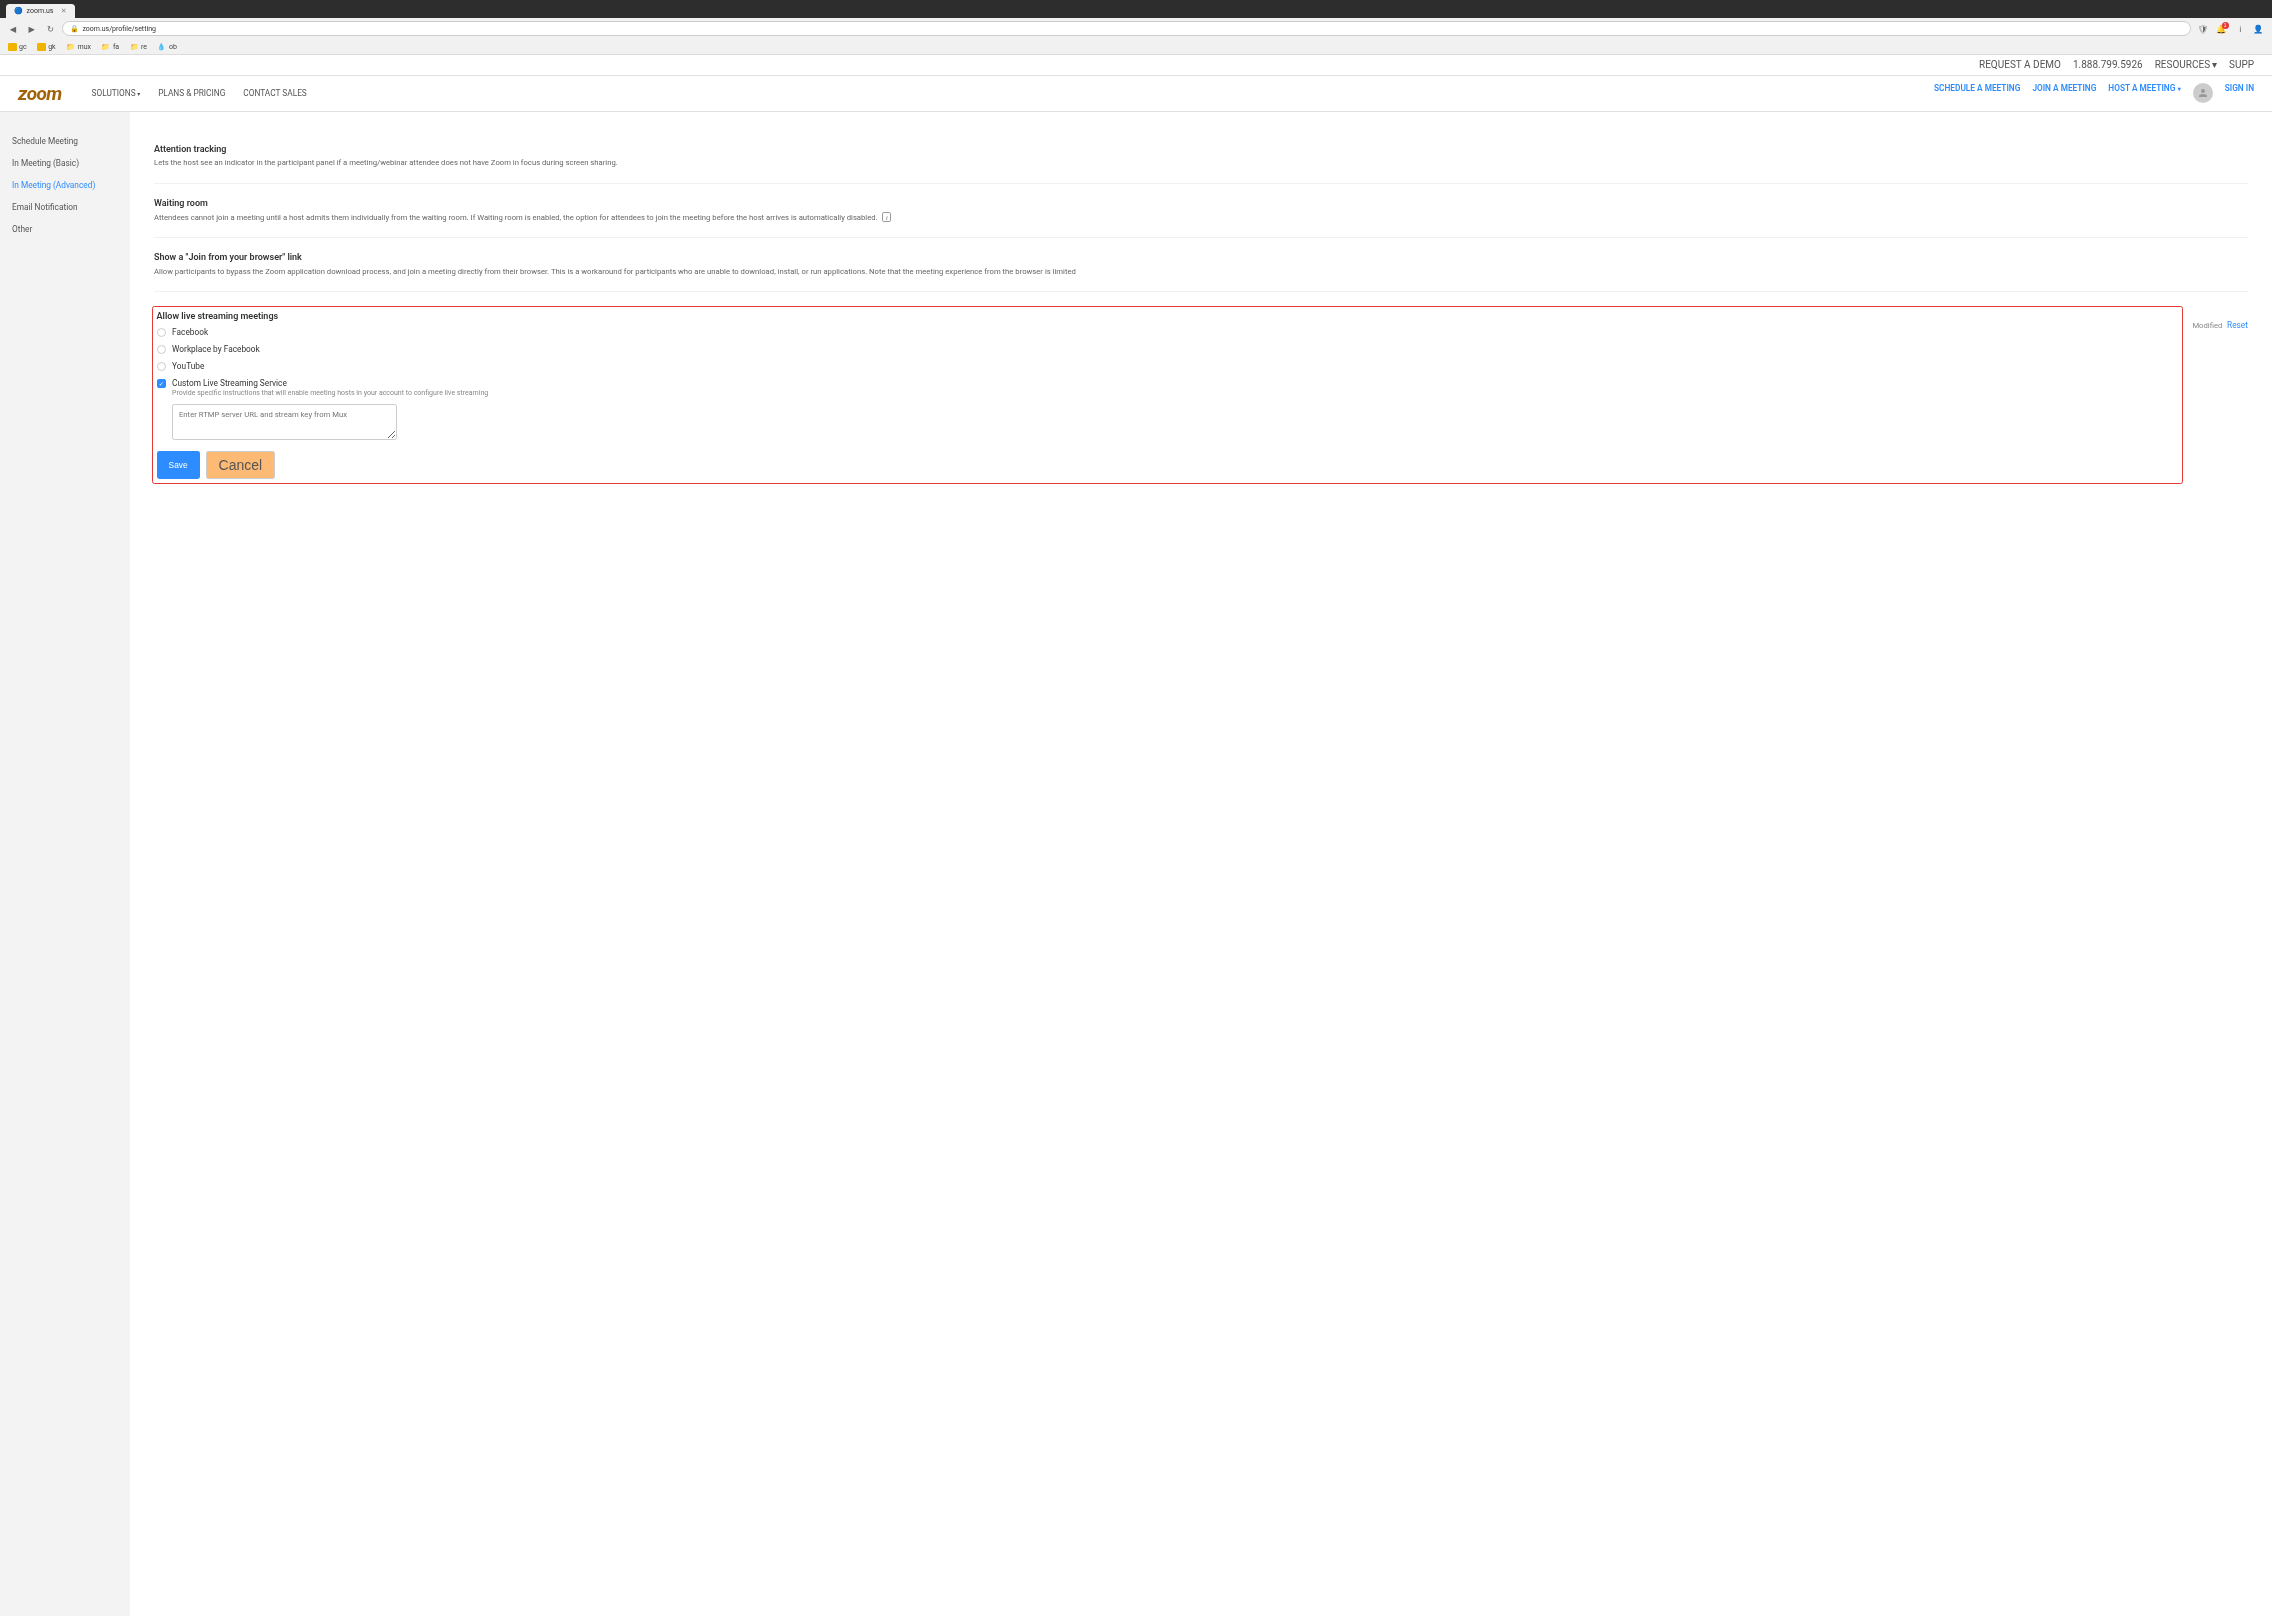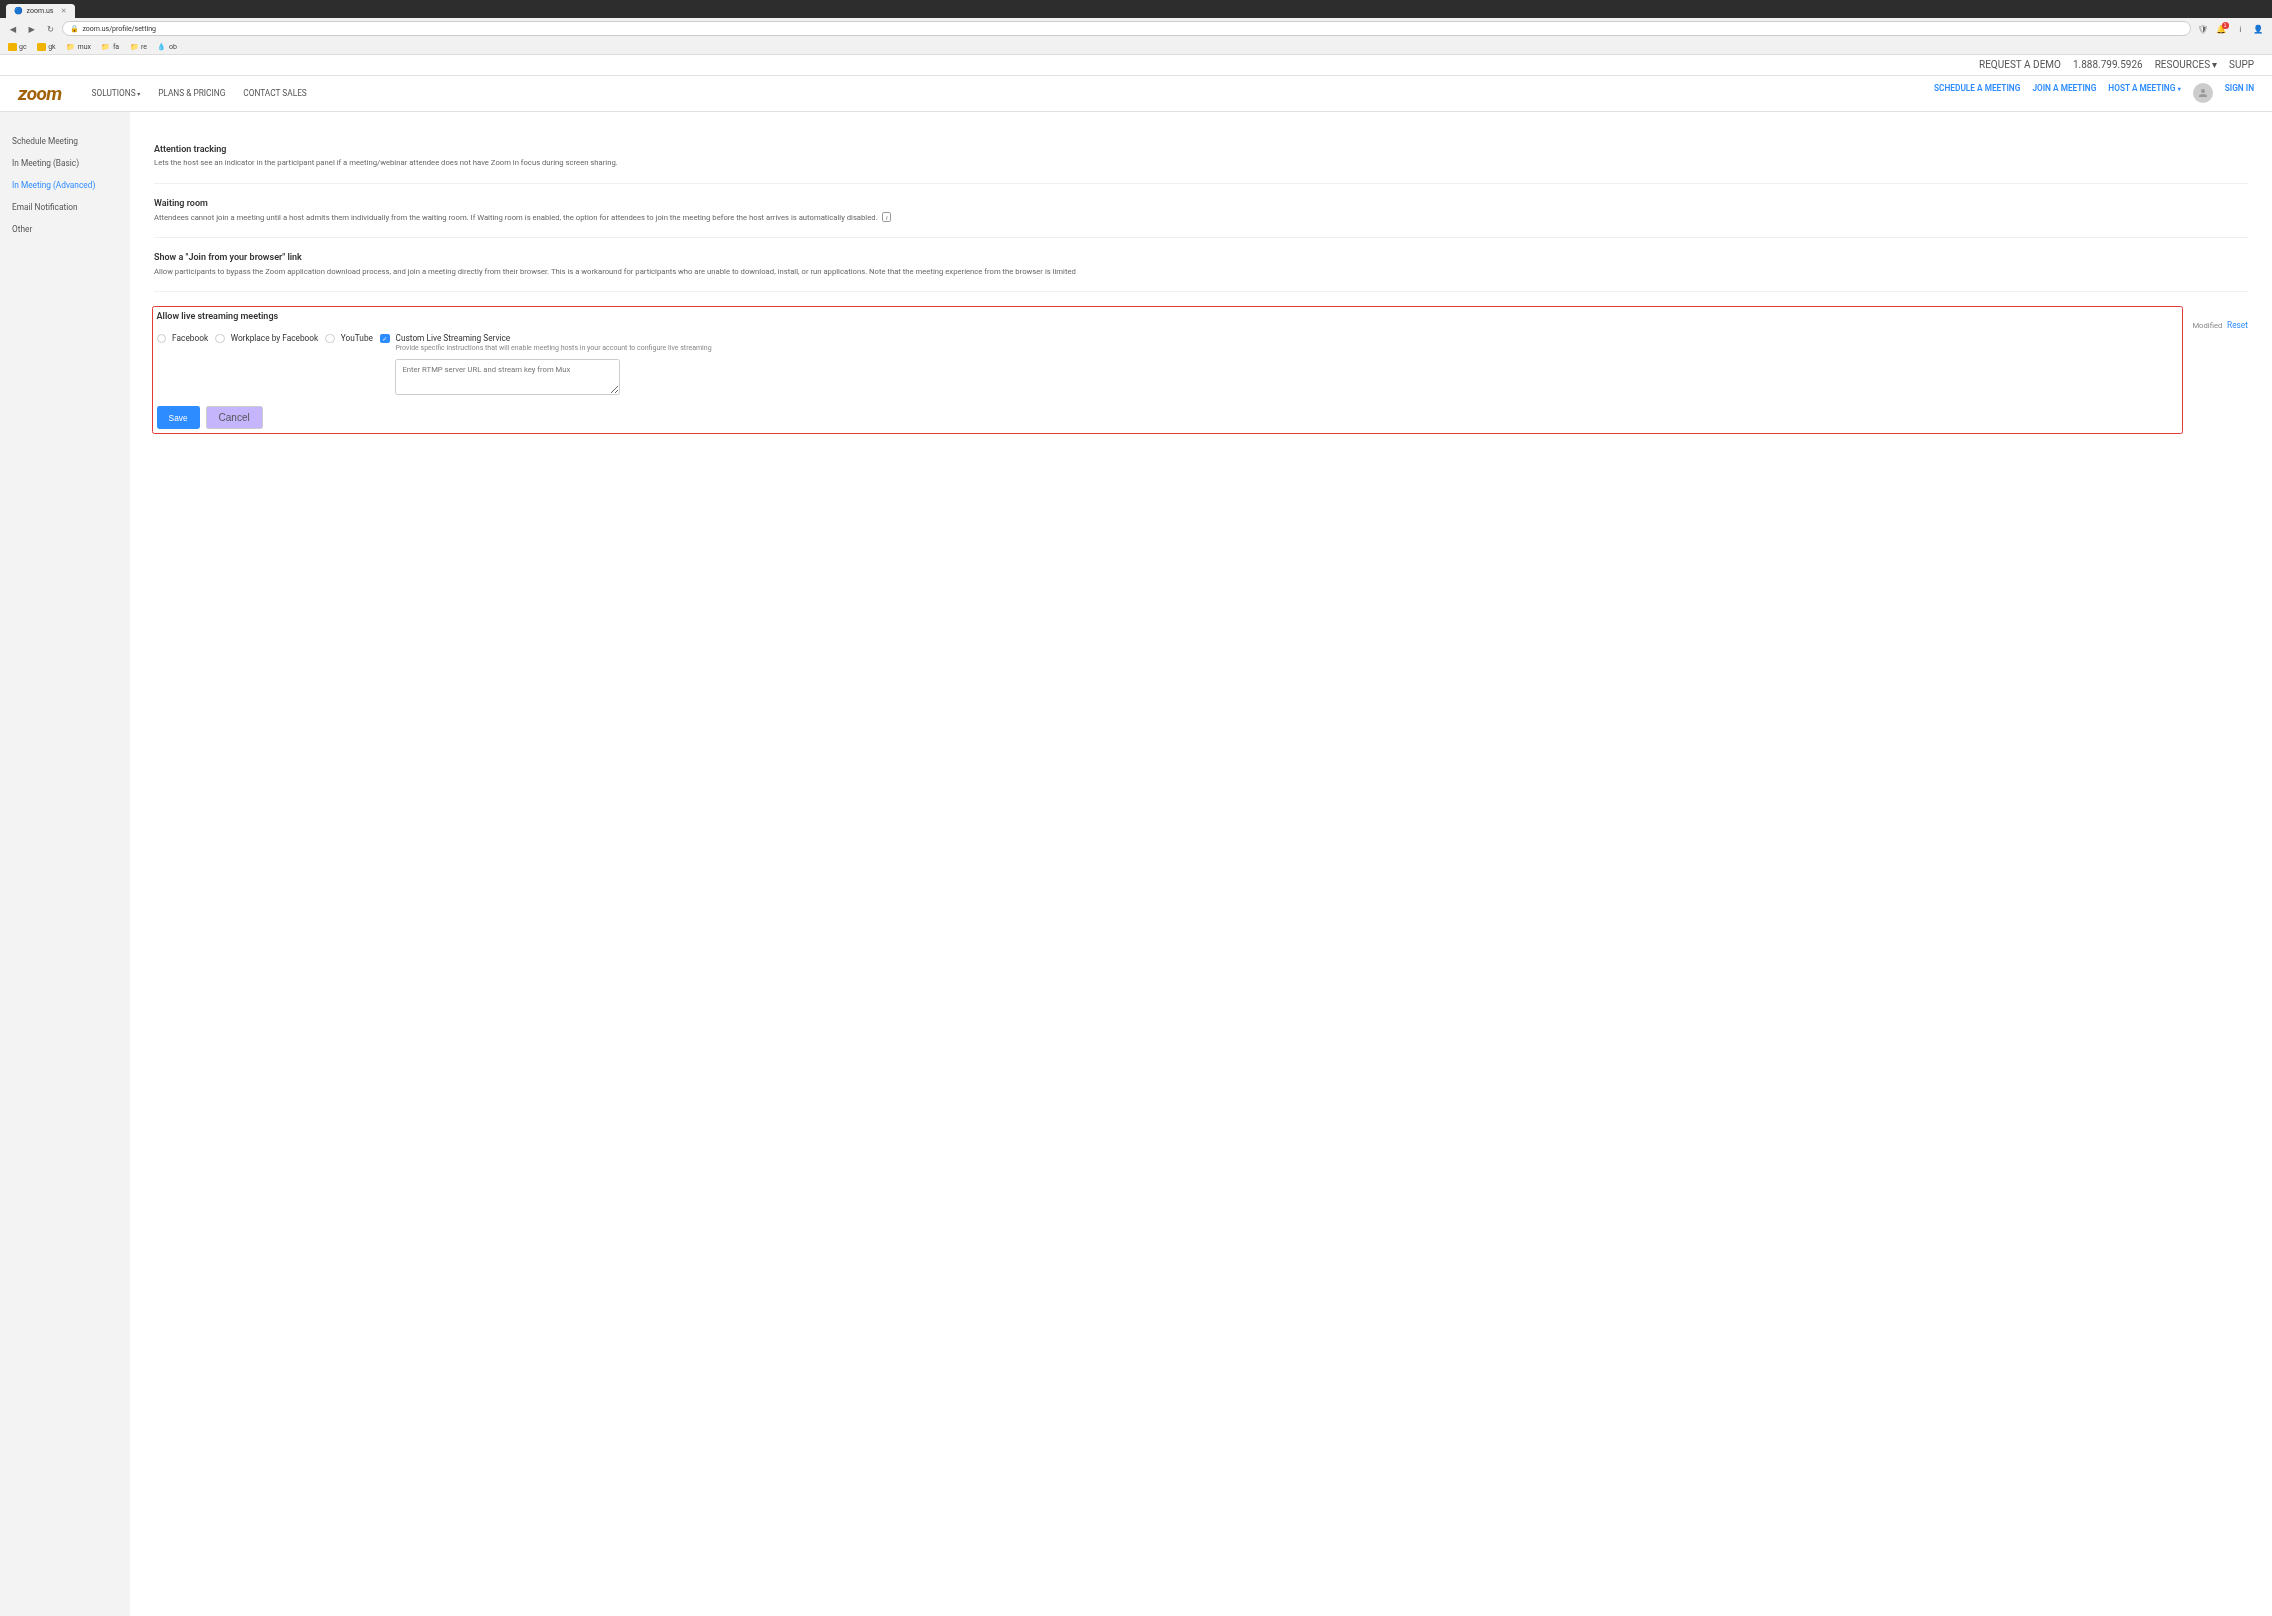--- a/index.html
+++ b/index.html
@@ -57,33 +57,33 @@
     
     .toggle { position: relative; width: 26px; height: 14px; cursor: pointer; }
     .toggle input { opacity: 0; width: 0; height: 0; }
     .toggle-slider { position: absolute; top: 0; left: 0; right: 0; bottom: 0; background: #ccc; border-radius: 7px; transition: .3s; }
     .toggle-slider:before { content: ''; position: absolute; width: 12px; height: 12px; left: 1.2px; bottom: 1.2px; background: white; border-radius: 50%; transition: .3s; }
     .toggle.on .toggle-slider { background: #2d8cff; }
     .toggle.on .toggle-slider:before { transform: translateX(12px); }
 
     
     .setting-row.highlighted { border: 1.2px solid #e53935; border-radius: 2.4px; padding: 4px; margin: 0 -2.4px; background: #fff; }
-    .streaming-checkboxes { margin-top: 12px; display: flex; gap: 7px; }
+    .streaming-checkboxes { margin-top: 6px; display: flex; flex-direction: column; gap: 7px; }
     .checkbox-row { display: flex; align-items: center; gap: 6px; font-size: 8.3px; color: #333; }
     .checkbox-custom { width: 9.5px; height: 9.5px; border-radius: 50%; border: 1.2px solid #ccc; background: white; flex-shrink: 0; }
     .checkbox-custom.checked { border-color: #2d8cff; background: #2d8cff; position: relative; }
     .checkbox-custom.checked::after { content: '✓'; color: white; font-size: 6px; position: absolute; top: 50%; left: 50%; transform: translate(-50%, -50%); }
     .checkbox-custom.square { border-radius: 1.8px; }
     .checkbox-custom.square.checked { background: #2d8cff; border-color: #2d8cff; }
     .streaming-desc { font-size: 7px; color: #888; margin-left: 15.4px; margin-top: 1.2px; line-height: 1.4; }
     .streaming-input-area { margin-left: 15.4px; margin-top: 4.7px; }
     .streaming-textarea { width: 225px; height: 36px; border: 0.6px solid #ccc; border-radius: 2.4px; padding: 4.7px 6px; font-size: 7.7px; color: #999; resize: vertical; font-family: inherit; }
     .streaming-actions { display: flex; gap: 6px; margin-top: 9.5px; }
     .btn-save { background: #2d8cff; color: white; border: none; border-radius: 2.4px; padding: 4.7px 12px; font-size: 8.3px; cursor: pointer; font-weight: 500; }
-    .btn-cancel { background: #c4b5fd; color: #555; border: 0.6px solid #ccc; border-radius: 2.4px; padding: 4.7px 12px; font-size: 10px; cursor: pointer; }
+    .btn-cancel { background: #fdba74; color: #555; border: 0.6px solid #ccc; border-radius: 2.4px; padding: 4.7px 12px; font-size: 14px; cursor: pointer; }
     .reset-link { color: #2d8cff; cursor: pointer; text-decoration: none; }
 
     .setting-row-outer { display: flex; align-items: flex-start; }
     .setting-row-outer .side-meta { margin-left: 12px; margin-top: 14px; display: flex; align-items: center; gap: 4.7px; flex-shrink: 0; }
 
     .info-icon { display: inline-flex; align-items: center; justify-content: center; width: 9.5px; height: 9.5px; border: 0.6px solid #999; border-radius: 1.8px; color: #999; font-size: 6px; font-style: italic; font-weight: bold; cursor: pointer; margin-left: 2.4px; }
   </style>
 </head>
 <body>
 

